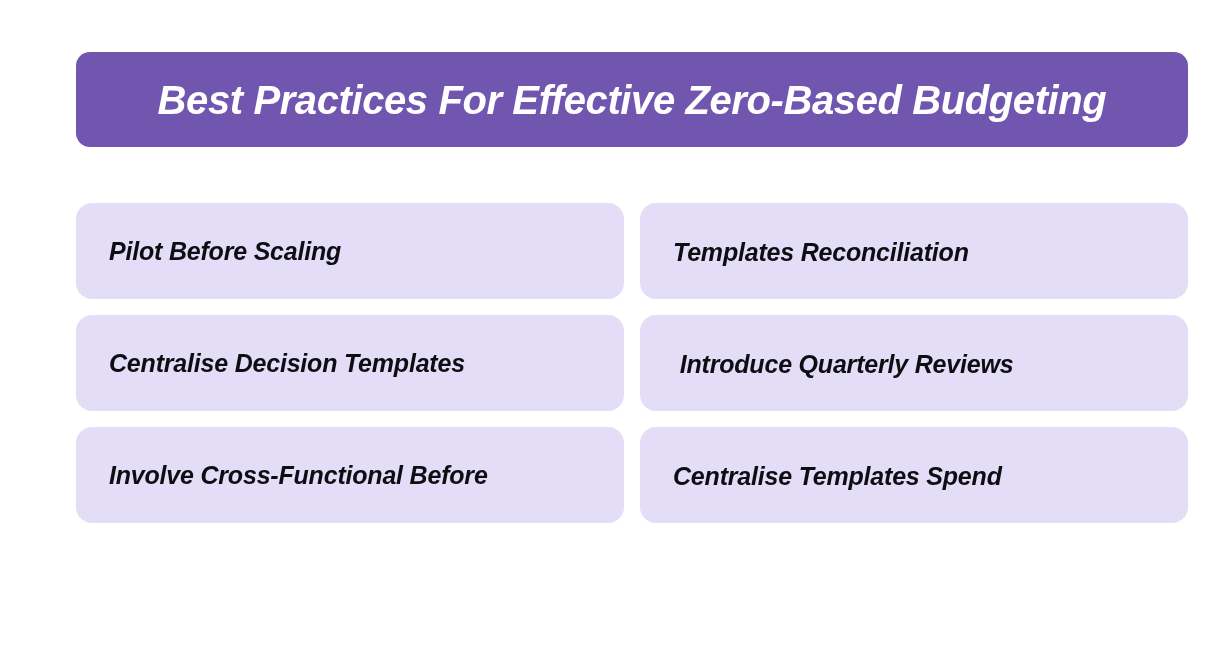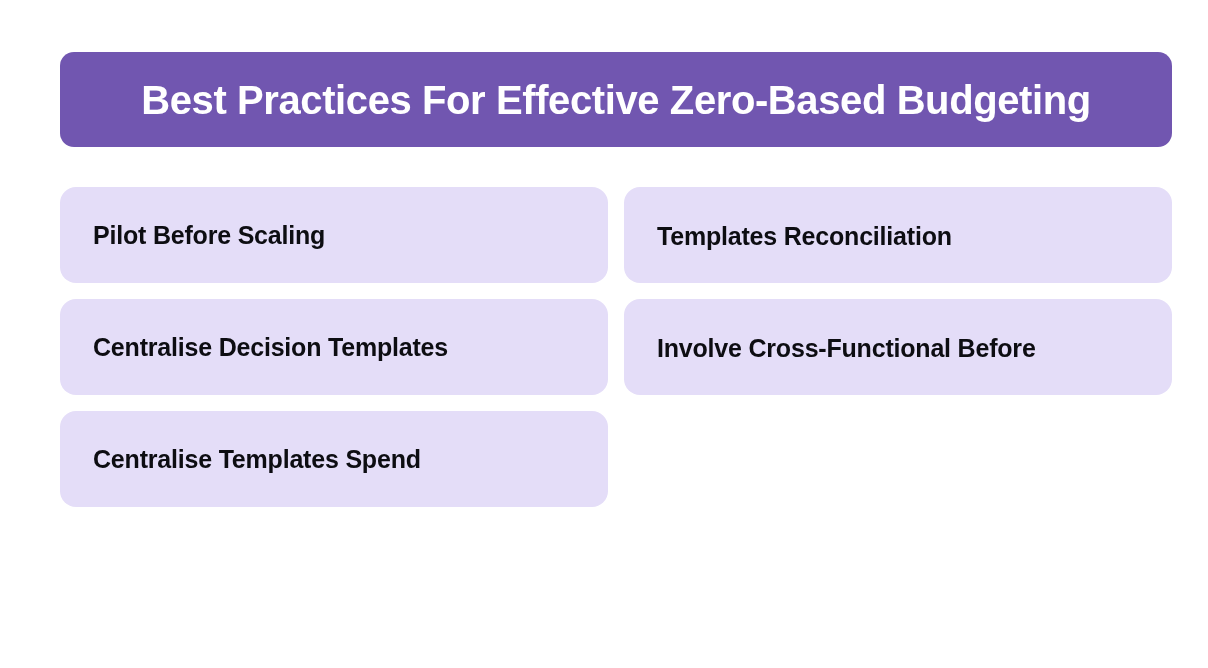--- a/index.html
+++ b/index.html
@@ -13,21 +13,22 @@
     background: #ffffff;
     font-family: "Liberation Sans", sans-serif;
     overflow: hidden;
   }
 
   .infographic {
     position: relative;
     width: 1208px;
     height: 668px;
     box-sizing: border-box;
-    padding: 52px 48px 0 60px;
+    padding: 52px 48px 0 76px;
+    font-style: italic;
   }
 
   
   .header-banner {
     width: 1112px;
     height: 95px;
     background: #7156B0;
     border-radius: 14px;
     display: flex;
     align-items: center;
@@ -41,21 +42,21 @@
     font-size: 40px;
     font-weight: bold;
     letter-spacing: -0.4px;
     line-height: 1;
     text-align: center;
     white-space: nowrap;
   }
 
   
   .card-grid {
-    margin-top: 40px;
+    margin-top: 56px;
     display: grid;
     grid-template-columns: 548px 548px;
     column-gap: 16px;
     row-gap: 16px;
     align-content: start;
   }
 
   .practice-card {
     height: 96px;
     background: #E4DDF8;
@@ -102,20 +103,23 @@
     </div>
 
     <div class="practice-card">
       <span class="practice-card-label">Templates Reconciliation</span>
     </div>
 
     <div class="practice-card">
       <span class="practice-card-label">Centralise Decision Templates</span>
     </div>
 
+    <div class="practice-card">
+      <span class="practice-card-label"> Introduce Quarterly Reviews</span>
+    </div>
 
 
     <div class="practice-card">
       <span class="practice-card-label">Involve Cross-Functional Before</span>
     </div>
 
     <div class="practice-card">
       <span class="practice-card-label">Centralise Templates Spend</span>
     </div>
 

